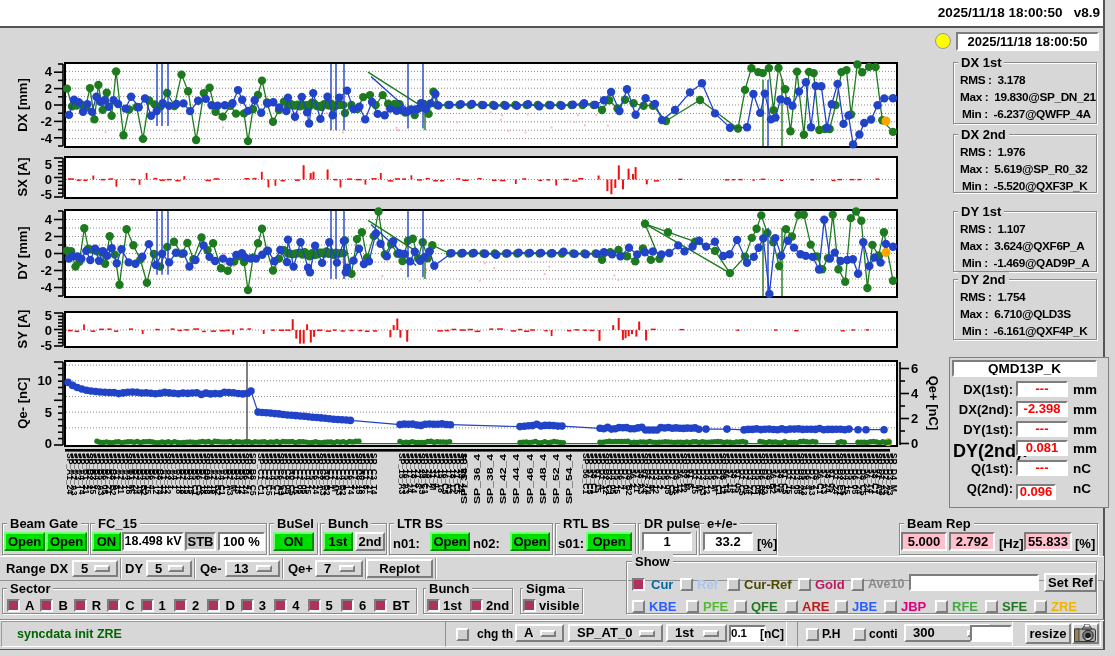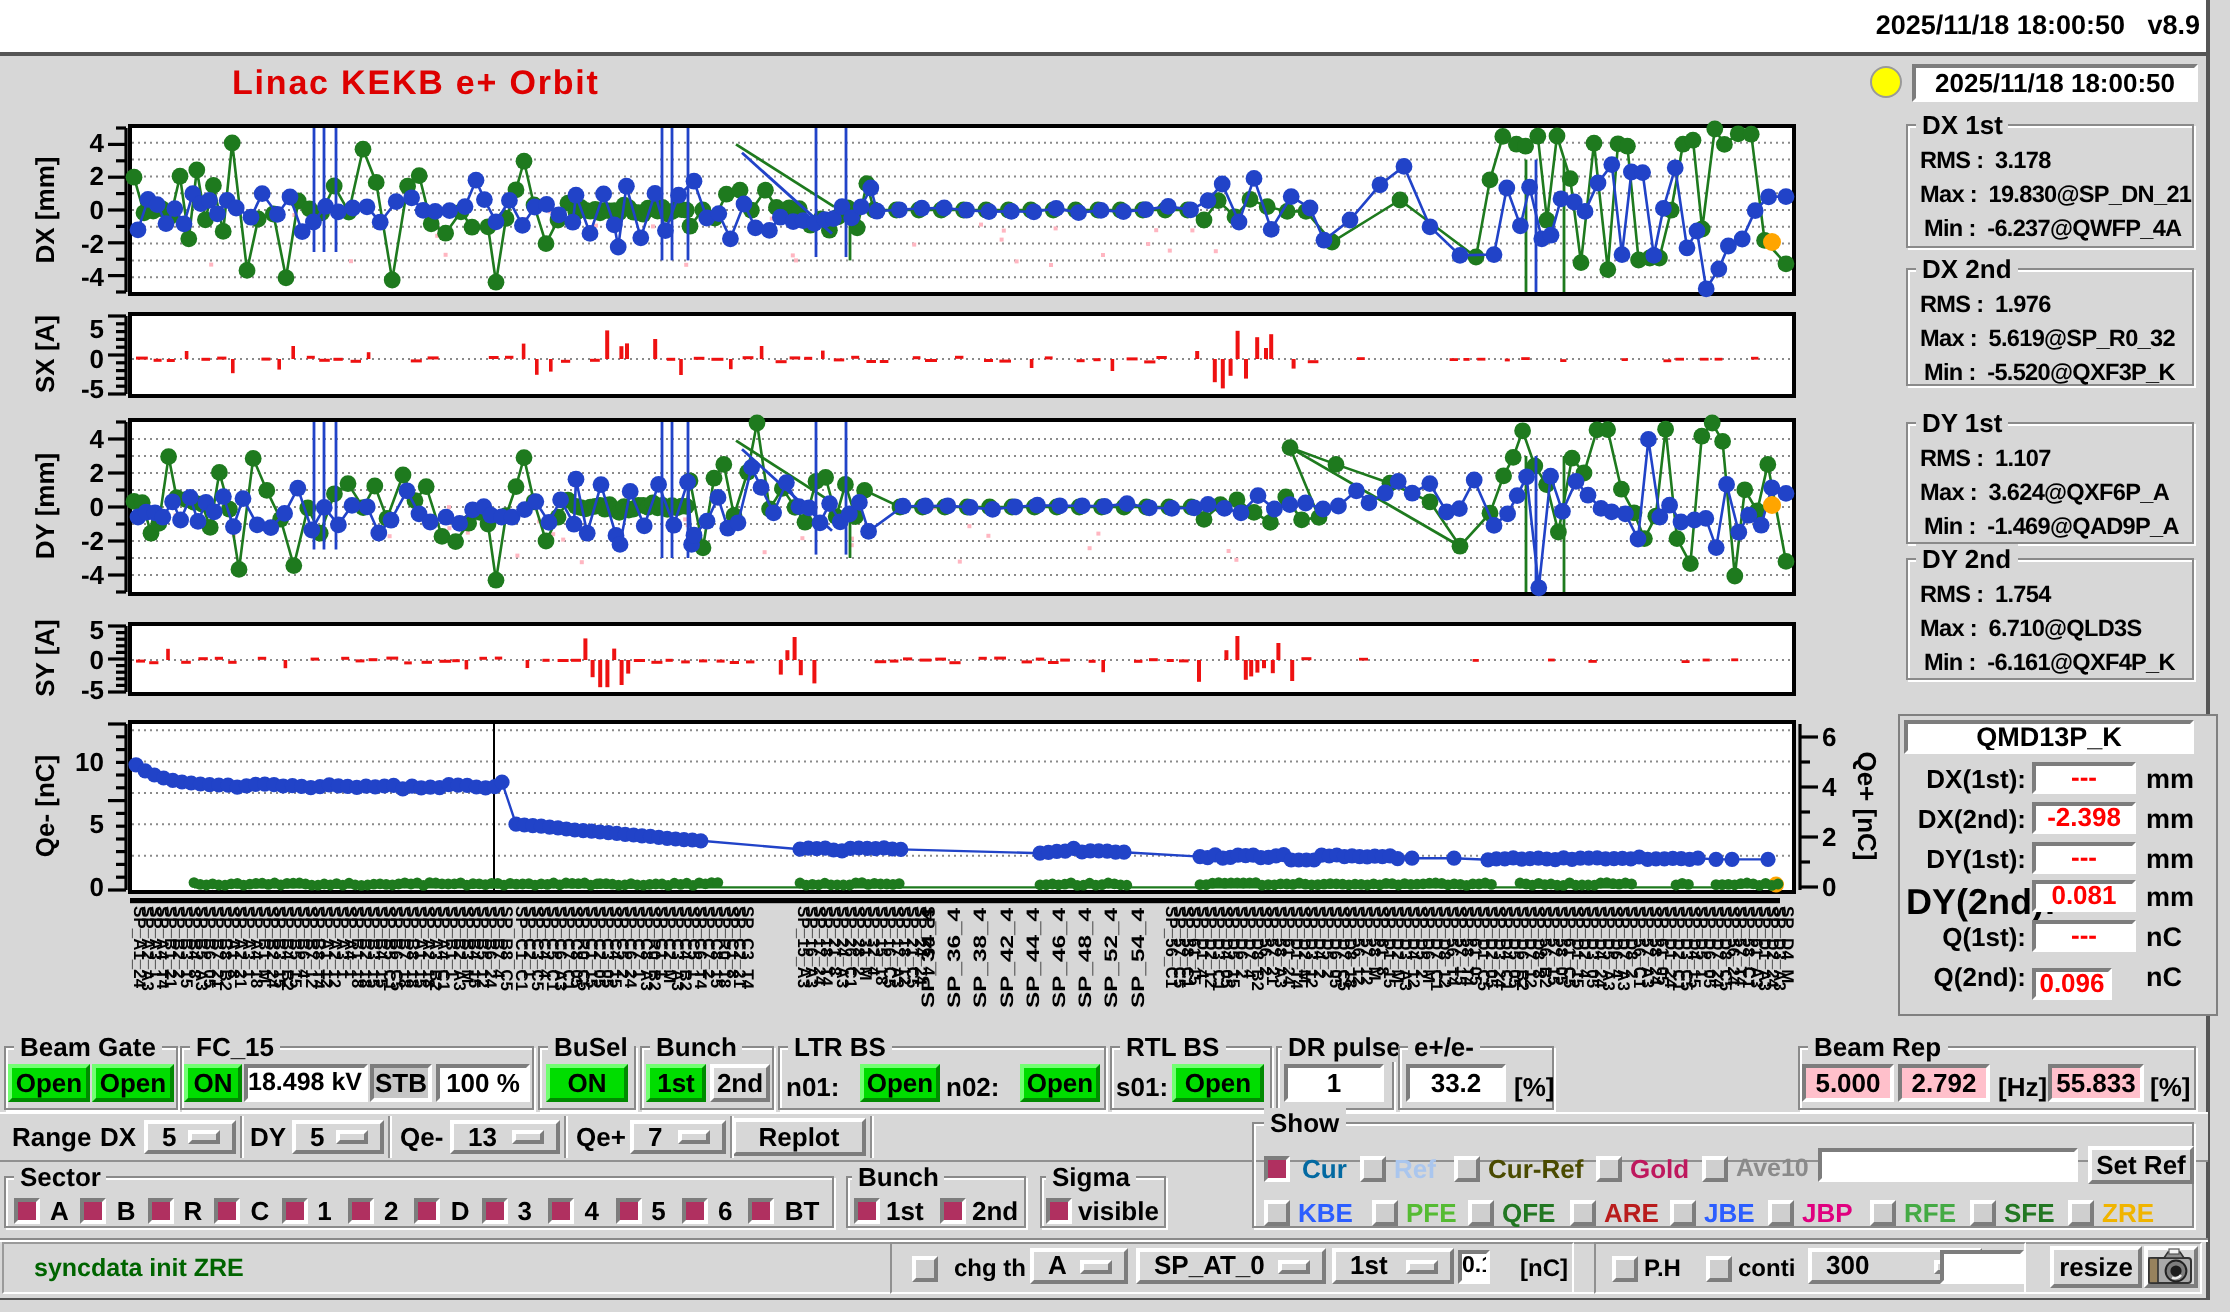--- a/index.html
+++ b/index.html
@@ -23,21 +23,20 @@
   border:2px solid;border-color:#ffffff #7d7d7d #7d7d7d #ffffff}
 </style></head><body>
 <div id="c">
 <div style="left:0;top:0;width:1115px;height:656px;background:#d7d7d7"></div>
     <div style="left:0;top:0;width:1104px;height:26px;background:#ffffff"></div>
     <div style="left:0;top:26px;width:1104px;height:2px;background:#555"></div>
     <div style="left:0;top:28px;width:1104px;height:621px;background:#d7d7d7"></div>
     <div style="left:1103px;top:0;width:2px;height:650px;background:#555"></div>
     <div style="left:0;top:649px;width:1104px;height:1px;background:#555"></div>
     <div style="position:absolute;right:15px;top:5px;font-size:13.5px;font-weight:bold;white-space:nowrap">2025/11/18 18:00:50&nbsp;&nbsp;&nbsp;v8.9</div>
-    <div class="lb" style="left:116px;top:32px;font-size:17px;color:#dd0000;font-weight:bold;letter-spacing:0.9px">Linac KEKB e+ Orbit</div>
     <svg width="1115" height="656" style="position:absolute;left:0;top:0" font-family="Liberation Sans, sans-serif">
       <rect x="65" y="63" width="832" height="84" fill="#ffffff" stroke="#000000" stroke-width="2"></rect>
       <line x1="66" y1="138.6" x2="897" y2="138.6" stroke="#8a8a8a" stroke-width="1" stroke-dasharray="1,2"></line>
       <line x1="66" y1="130.2" x2="897" y2="130.2" stroke="#8a8a8a" stroke-width="1" stroke-dasharray="1,2"></line>
       <line x1="66" y1="121.8" x2="897" y2="121.8" stroke="#8a8a8a" stroke-width="1" stroke-dasharray="1,2"></line>
       <line x1="66" y1="113.4" x2="897" y2="113.4" stroke="#8a8a8a" stroke-width="1" stroke-dasharray="1,2"></line>
       <line x1="66" y1="105.0" x2="897" y2="105.0" stroke="#8a8a8a" stroke-width="1" stroke-dasharray="1,2"></line>
       <line x1="66" y1="96.6" x2="897" y2="96.6" stroke="#8a8a8a" stroke-width="1" stroke-dasharray="1,2"></line>
       <line x1="66" y1="88.2" x2="897" y2="88.2" stroke="#8a8a8a" stroke-width="1" stroke-dasharray="1,2"></line>
       <line x1="66" y1="79.8" x2="897" y2="79.8" stroke="#8a8a8a" stroke-width="1" stroke-dasharray="1,2"></line>
@@ -1504,21 +1503,21 @@
     <div class="lb" style="left:953px;top:481.0px;width:60px;font-size:13px;font-weight:bold;text-align:right">Q(2nd):</div>
     <div class="ent" style="left:1016px;top:484px;width:40px;height:16px;font-size:13px;line-height:12px;background:#fff;text-align:center;color:#ff0000">0.096</div>
     <div class="lb" style="left:1073px;top:481.0px;font-size:13.5px;color:#000;font-weight:bold">nC</div>
     <div class="grp" style="left:2px;top:523px;width:87px;height:32px"></div>
     <div class="glb" style="left:7px;top:516px">Beam Gate</div>
     <div class="btng " style="left:4px;top:532px;width:41px;height:19px;font-size:13px;line-height:15px">Open</div>
     <div class="btng " style="left:46px;top:532px;width:41px;height:19px;font-size:13px;line-height:15px">Open</div>
     <div class="grp" style="left:90px;top:523px;width:177px;height:32px"></div>
     <div class="glb" style="left:95px;top:516px">FC_15</div>
     <div class="btng " style="left:92px;top:532px;width:29px;height:19px;font-size:13px;line-height:15px">ON</div>
-    <div class="ent" style="left:122px;top:532px;width:62px;height:19px;font-size:12.5px;line-height:15px;background:#fff;text-align:left;color:#000">18.498 kV</div>
+    <div class="ent" style="left:122px;top:532px;width:62px;height:19px;font-size:12.5px;line-height:15px;background:#fff;text-align:center;color:#000">18.498 kV</div>
     <div class="ent" style="left:185px;top:532px;width:31px;height:19px;font-size:13px;line-height:15px;background:#c6c6c6;text-align:center;color:#000">STB</div>
     <div class="ent" style="left:218px;top:532px;width:47px;height:19px;font-size:13px;line-height:15px;background:#fff;text-align:center;color:#000">100 %</div>
     <div class="grp" style="left:269px;top:523px;width:49px;height:32px"></div>
     <div class="glb" style="left:274px;top:516px">BuSel</div>
     <div class="btng " style="left:273px;top:532px;width:41px;height:19px;font-size:13px;line-height:15px">ON</div>
     <div class="grp" style="left:320px;top:523px;width:67px;height:32px"></div>
     <div class="glb" style="left:325px;top:516px">Bunch</div>
     <div class="btng " style="left:323px;top:532px;width:30px;height:19px;font-size:13px;line-height:15px">1st</div>
     <div class="btn " style="left:355px;top:532px;width:30px;height:19px;font-size:13px;line-height:15px">2nd</div>
     <div class="grp" style="left:389px;top:523px;width:164px;height:32px"></div>
@@ -1653,21 +1652,21 @@
       <span class="ddi"></span>
     </div>
     <div class="btn dd" style="left:568px;top:624px;width:95px;height:18px;font-size:13px;line-height:14px">
       <span style="padding-left:7px">SP_AT_0</span>
       <span class="ddi"></span>
     </div>
     <div class="btn dd" style="left:666px;top:624px;width:61px;height:18px;font-size:13px;line-height:14px">
       <span style="padding-left:7px">1st</span>
       <span class="ddi"></span>
     </div>
-    <div class="ent" style="left:729px;top:625px;width:16px;height:17px;font-size:11.5px;line-height:13px;background:#fff;text-align:left;color:#000">0.1</div>
+    <div class="ent" style="left:729px;top:625px;width:37px;height:17px;font-size:11.5px;line-height:13px;background:#fff;text-align:left;color:#000">0.1</div>
     <div class="lb" style="left:760px;top:627px;font-size:12px;color:#000;font-weight:bold">[nC]</div>
     <div style="left:797px;top:621px;width:216px;height:26px;border:1px solid #909090;border-bottom-color:#fff;border-right-color:#fff"></div>
     <div class="cboff" style="left:806px;top:628px"></div>
     <div class="lb" style="left:822px;top:627px;font-size:12px;color:#000;font-weight:bold">P.H</div>
     <div class="cboff" style="left:853px;top:628px"></div>
     <div class="lb" style="left:869px;top:627px;font-size:12px;color:#000;font-weight:bold">conti</div>
     <div class="btn dd" style="left:904px;top:624px;width:87px;height:18px;font-size:13px;line-height:14px">
       <span style="padding-left:7px">300</span>
       <span class="ddi"></span>
     </div>

